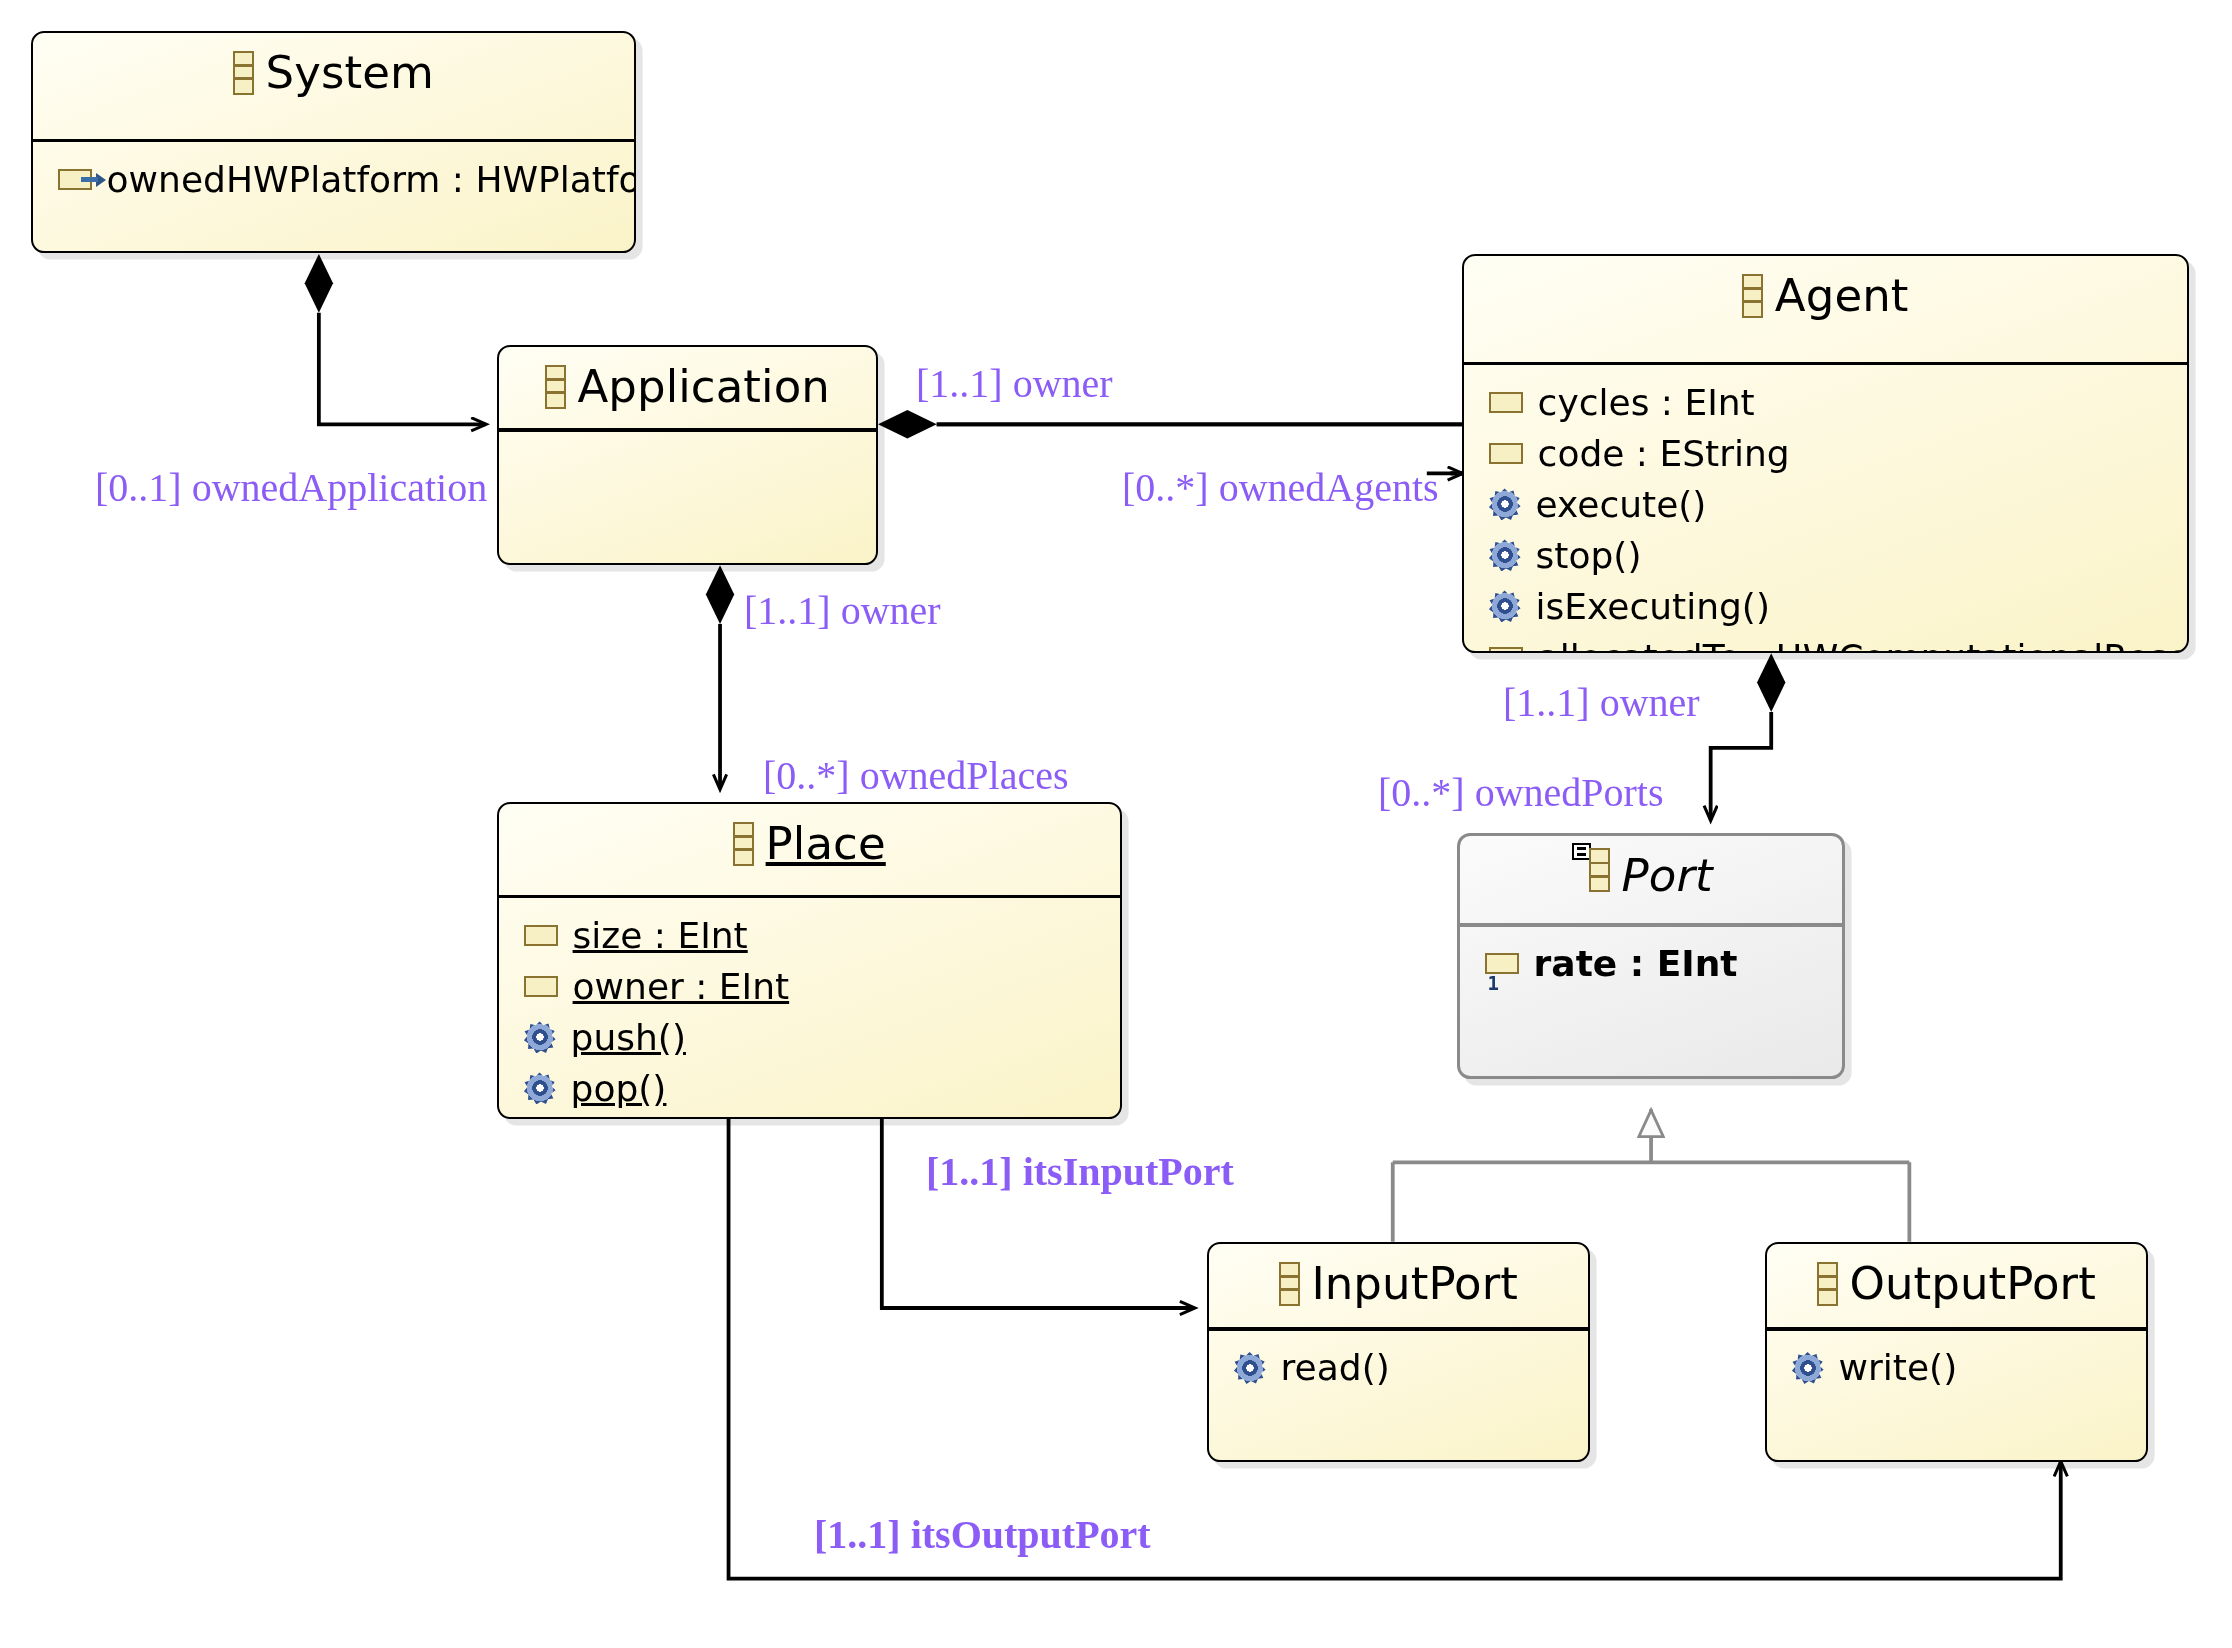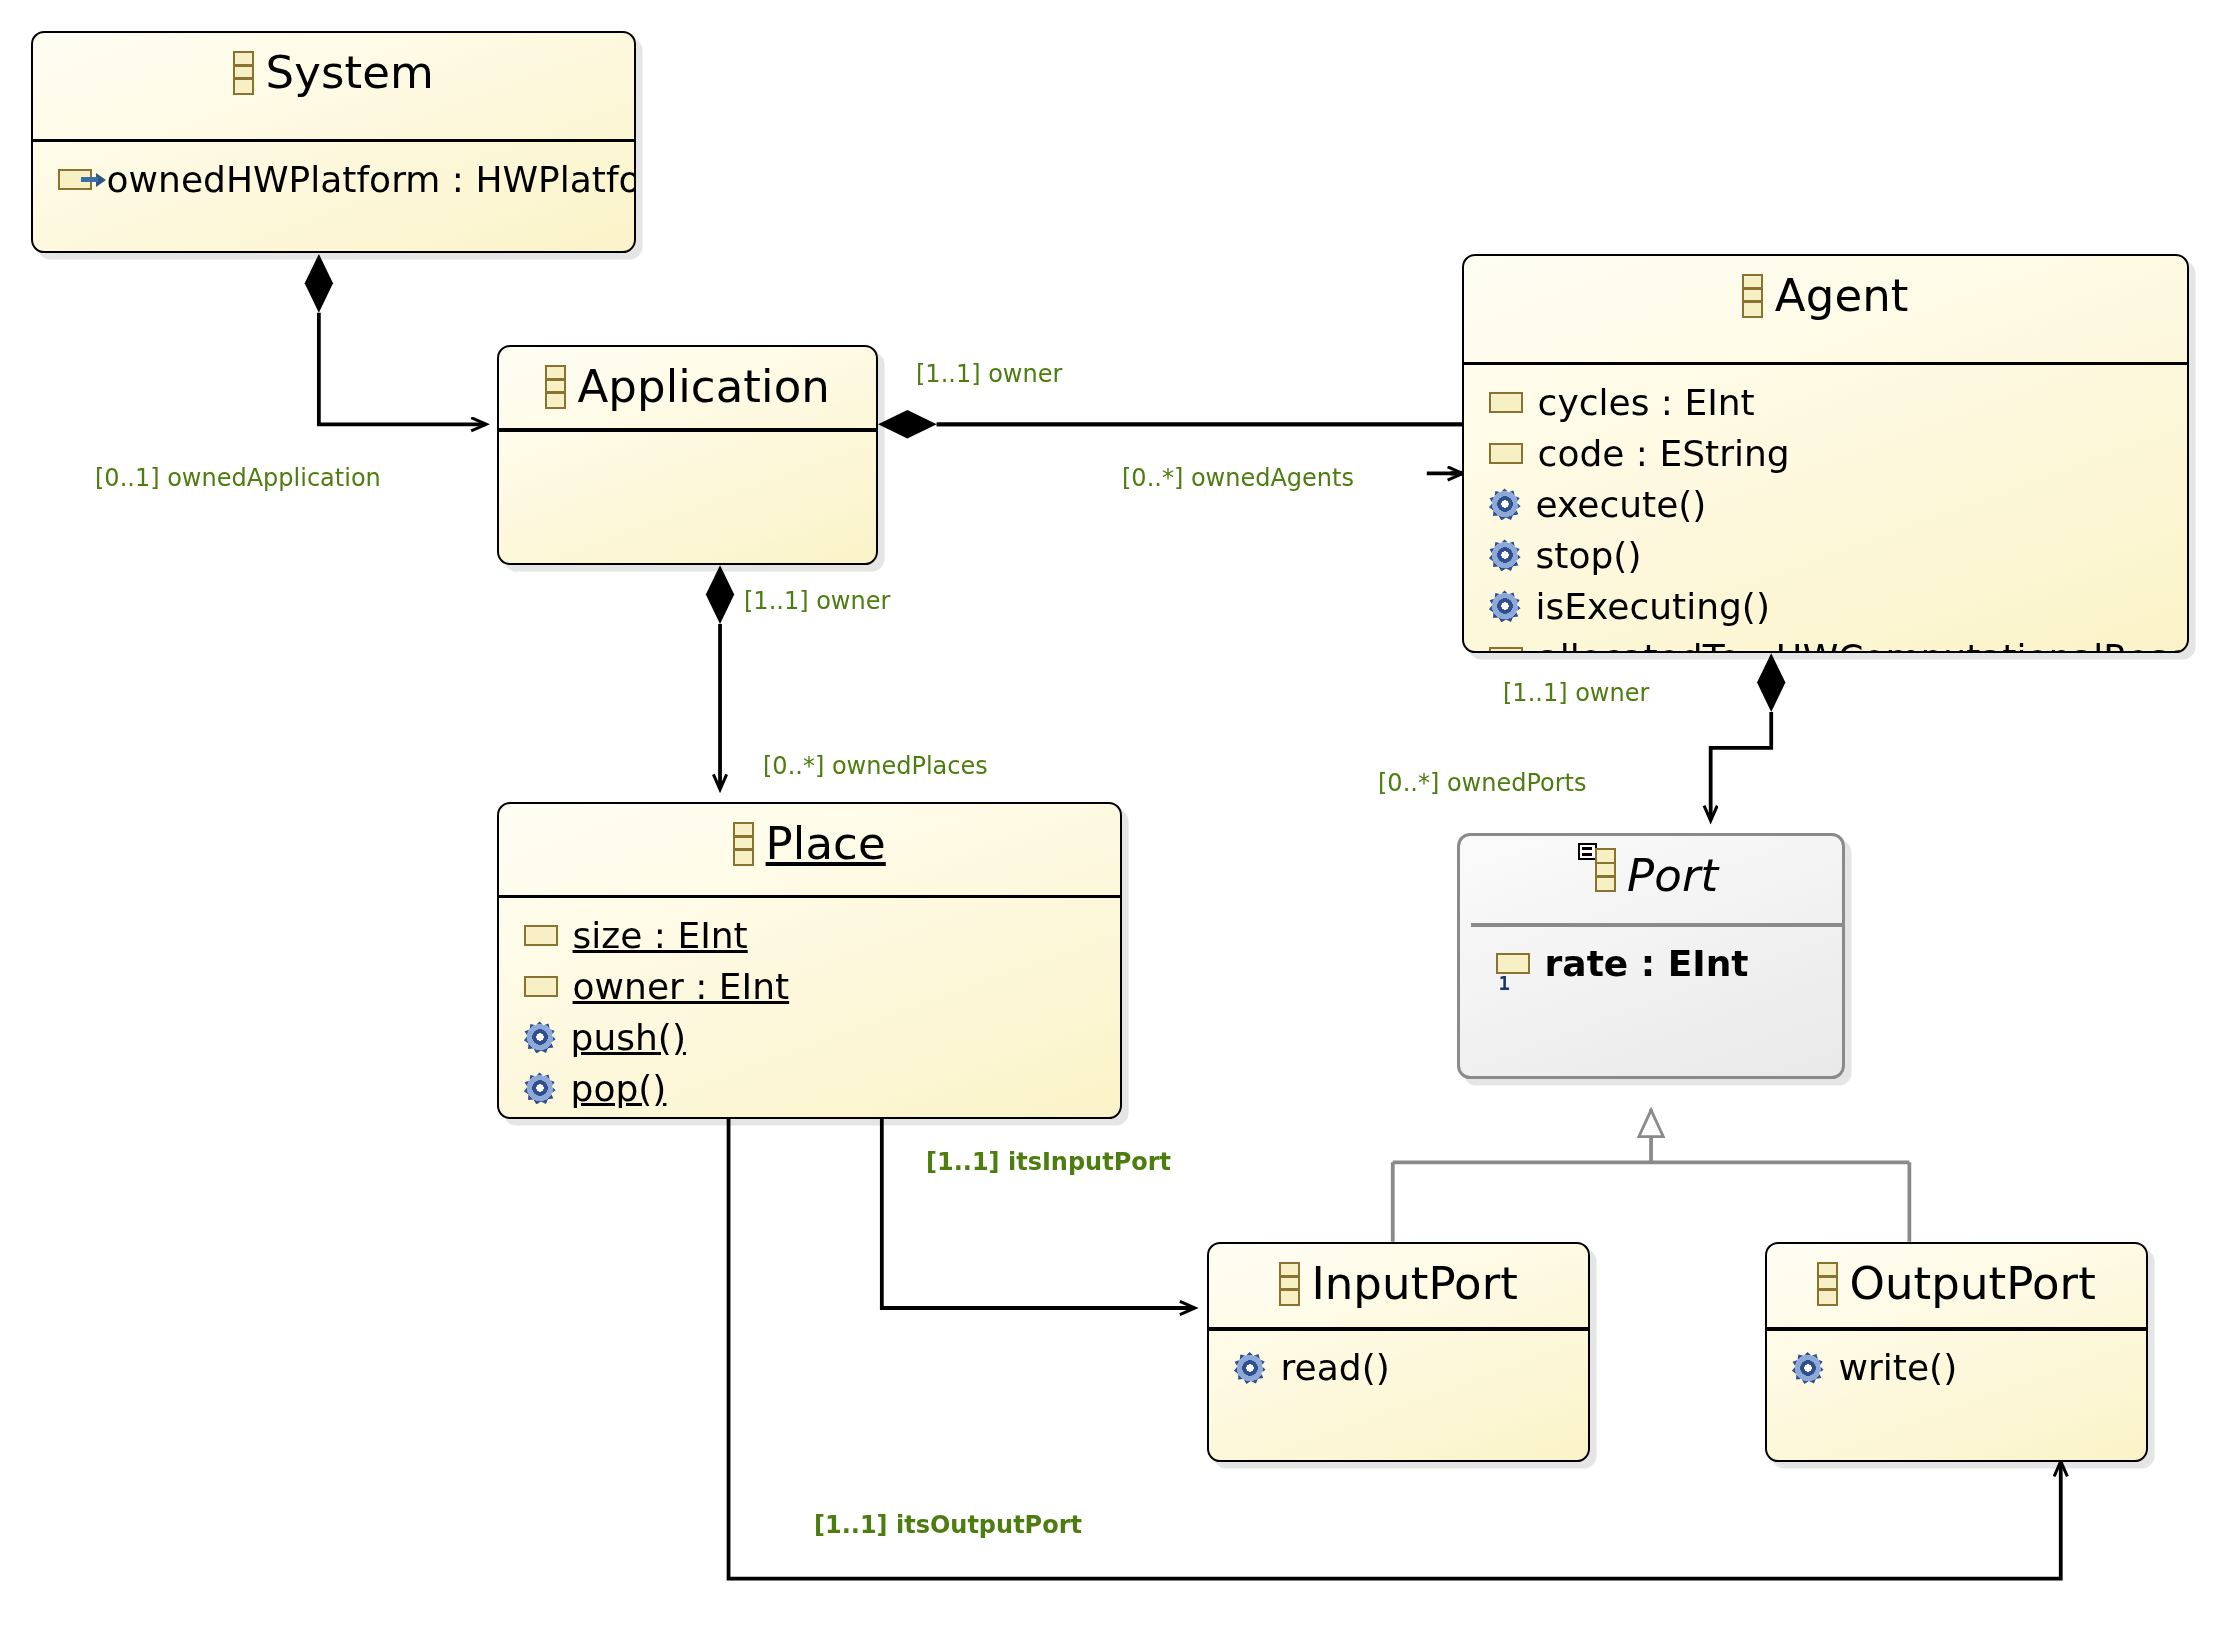--- a/index.html
+++ b/index.html
@@ -10,21 +10,21 @@
   #svg-layer{position:absolute;left:0;top:0;width:2232px;height:1649px;pointer-events:none;}
 
   
   .uml-class{position:absolute;box-sizing:border-box;
     border:2.8px solid #000000;border-radius:13.2px;
     background:linear-gradient(160deg,#fffef4 0%,#fdf8dc 55%,#faf3c8 100%);
     box-shadow:6.6px 6.6px 0 0 rgba(0,0,0,0.10);
     overflow:hidden;}
   .uml-class.abstract{border:3.8px solid #8a8a8a;
     background:linear-gradient(160deg,#fbfbfb 0%,#f0f0f0 60%,#e9e9e9 100%);
-    box-shadow:6.6px 6.6px 0 0 rgba(0,0,0,0.10);padding-left:11px;}
+    box-shadow:6.6px 6.6px 0 0 rgba(0,0,0,0.10);}
 
   .uml-title{height:68px;display:flex;align-items:center;justify-content:center;
     gap:11.4px;font-size:45px;color:#000;letter-spacing:0.1px;padding-top:5.7px;}
   .uml-class .uml-title{border-bottom:none;}
   .uml-sep{height:3.8px;background:#000;margin:0;}
   .uml-class.abstract .uml-sep{height:3.8px;background:#8a8a8a;}
   .uml-title.abstract-name{font-style:italic;}
 
   .uml-body{padding:11.4px 0 0 0;}
   .uml-row{display:flex;align-items:center;gap:15px;height:51px;padding-left:24.6px;
@@ -70,21 +70,21 @@
   .ico-ref .head{position:absolute;left:36px;top:1.9px;width:0;height:0;
     border-left:10.4px solid #2e5785;border-top:7.6px solid transparent;border-bottom:7.6px solid transparent;}
 
   
   .ico-op{width:32px;height:32px;position:relative;}
   .ico-op .g{position:absolute;left:0;top:0;width:32px;height:32px;
     background:radial-gradient(circle at 50% 50%, #ffffff 0 16%, #2f4f8f 17% 34%, #8ea9d8 35% 58%, #2f4f8f 59% 80%, rgba(0,0,0,0) 81%);
     clip-path:polygon(50% 0%,62% 12%,78% 7%,82% 24%,97% 30%,88% 44%,100% 56%,86% 66%,93% 82%,76% 84%,70% 99%,54% 91%,40% 100%,31% 85%,14% 86%,15% 69%,1% 59%,12% 46%,3% 31%,19% 25%,21% 8%,38% 12%);}
 
   
-  .edge-label{position:absolute;font-size:24px;color:#4d7c0f;white-space:nowrap;}
+  .edge-label{position:absolute;font-size:40px;color:#8b5cf6;white-space:nowrap;font-family:Liberation Serif, serif;}
   .edge-label.bold{font-weight:bold;}
 </style>
 </head>
 <body>
 
 <div id="canvas">
 
   <svg id="svg-layer" viewBox="0 0 2359 1742" width="2232" height="1649">
     <defs>
       <marker id="openArrow" markerWidth="22" markerHeight="22" refX="17" refY="8" orient="auto" markerUnits="userSpaceOnUse">

